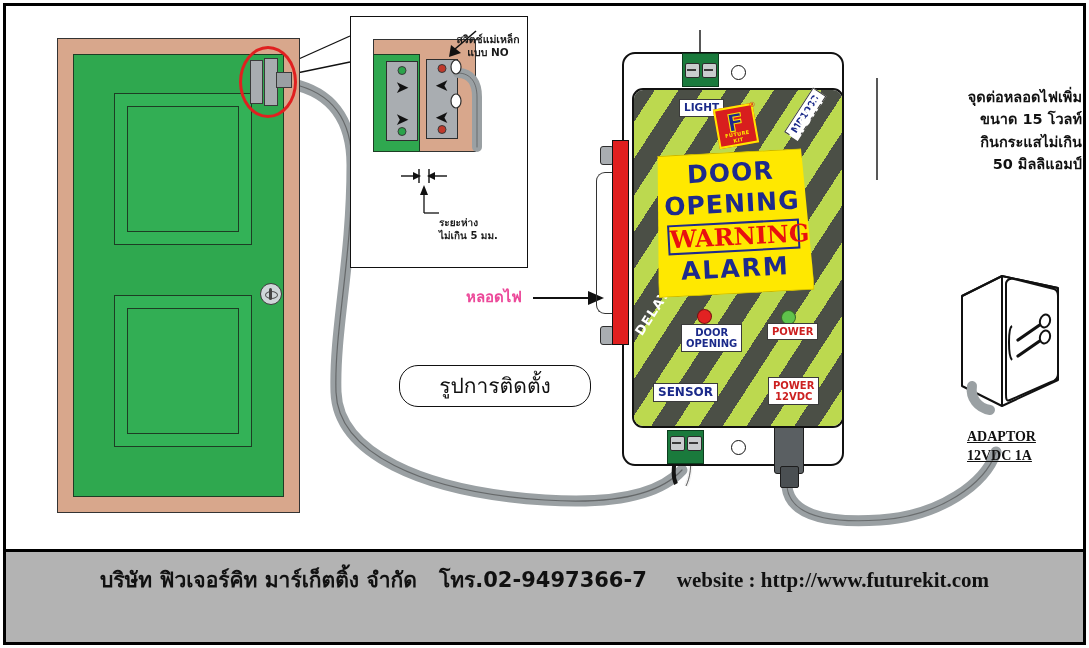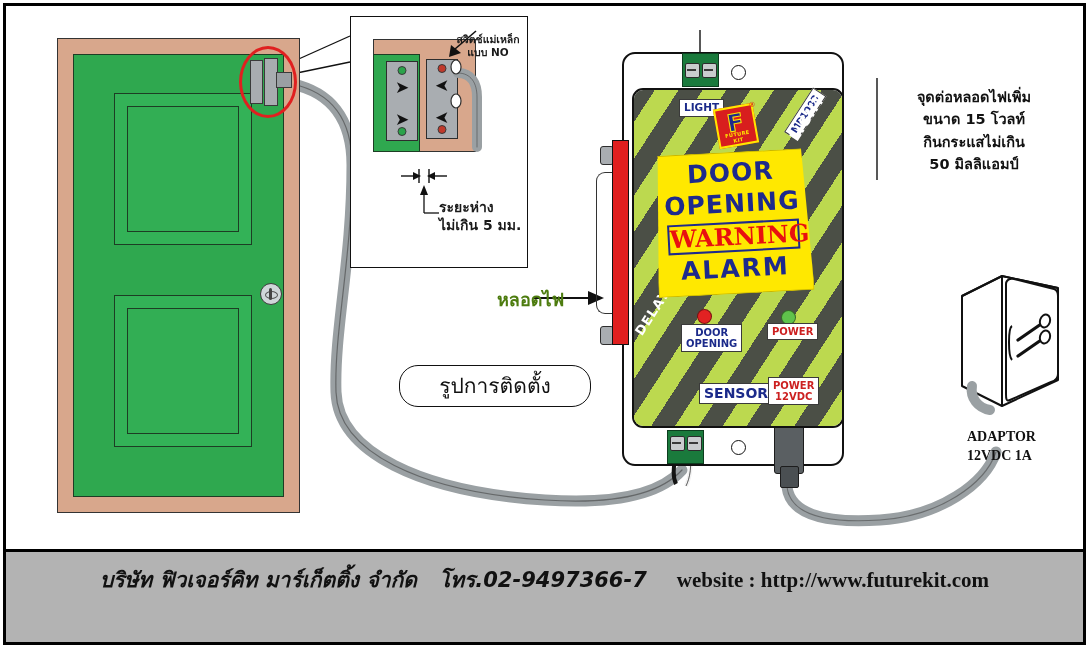--- a/index.html
+++ b/index.html
@@ -44,28 +44,28 @@
   .d-sensor{position:absolute;width:32px;height:80px;background:#a9adb1;border:1.6px solid #2d2d2d;box-sizing:border-box;}
   .d-sensor.left{left:35px;top:44px;}
   .d-sensor.right{left:75px;top:42px;}
   .d-screw{position:absolute;left:50%;transform:translateX(-50%);width:7px;height:7px;border-radius:50%;border:1.2px solid #3a3a3a;}
   .d-screw.t{top:4px;} .d-screw.b{bottom:4px;}
   .d-screw.g{background:#2aa34a;} .d-screw.r{background:#c0392b;}
   .d-arrow{position:absolute;left:50%;transform:translateX(-50%);font-size:17px;line-height:1;color:#111;font-family:"DejaVu Sans",sans-serif;}
   .d-arrow.a1{top:17px;} .d-arrow.a2{top:49px;}
   .d-note{position:absolute;text-align:center;font-family:"DejaVu Sans",sans-serif;font-weight:bold;color:#1a1a1a;line-height:1.25;}
   .d-note.sw{left:96px;top:16px;width:82px;font-size:10.5px;}
-  .d-note.gap{left:88px;top:182px;width:84px;font-size:14px;text-align:left;}
+  .d-note.gap{left:88px;top:200px;width:84px;font-size:10px;text-align:left;}
   .d-title{position:absolute;left:22px;top:222px;width:134px;height:24px;border:1.4px solid #111;border-radius:11px;text-align:center;line-height:24px;font-family:"DejaVu Sans",sans-serif;font-size:13px;color:#111;background:#fff;}
 
   
   .install-caption{position:absolute;left:399px;top:365px;width:190px;height:40px;border:1.7px solid #111;border-radius:19px;background:#fff;text-align:center;line-height:40px;font-family:"DejaVu Sans",sans-serif;font-size:21px;color:#111;}
 
   
-  .lamp-label{position:absolute;left:466px;top:285px;font-family:"DejaVu Sans",sans-serif;font-size:18px;font-weight:bold;color:#4d7c0f;margin-left:31px;}
+  .lamp-label{position:absolute;left:466px;top:285px;font-family:"DejaVu Sans",sans-serif;font-size:15px;font-weight:bold;color:#ec4899;}
 
   
   .dev-back{position:absolute;left:622px;top:52px;width:222px;height:414px;background:#fff;border:2px solid #111;border-radius:13px;box-sizing:border-box;}
   .dev-front{position:absolute;left:632px;top:88px;width:212px;height:340px;background:#fff;border:2px solid #111;border-radius:11px;box-sizing:border-box;overflow:hidden;}
   .stripes{position:absolute;left:0;top:0;right:0;bottom:0;
     background:repeating-linear-gradient(-57deg,#bcd94f 0px,#bcd94f 20px,#4b4f46 20px,#4b4f46 40px);}
   .screwhole{position:absolute;width:13px;height:13px;border-radius:50%;border:1.6px solid #111;background:#fff;}
   .term-green{position:absolute;background:#1a7a3c;border:1.5px solid #0c3d1e;box-sizing:border-box;}
   .term-screw{position:absolute;width:13px;height:13px;background:#c9ccce;border:1.3px solid #2b2b2b;border-radius:2px;}
   .term-screw:after{content:"";position:absolute;left:1px;top:5px;width:9px;height:2px;background:#3a3a3a;}
@@ -99,24 +99,24 @@
   .st-warn{width:100%;text-align:center;line-height:26px;font-family:"DejaVu Serif",serif;font-weight:bold;font-size:24px;color:#e81010;letter-spacing:0px;}
   .st-alarm{top:101px;font-size:25px;letter-spacing:2px;}
 
   
   .logo{position:absolute;left:716px;top:106px;width:40px;height:40px;background:#d81e1e;border:2.5px solid #ffe800;transform:rotate(-10deg);box-sizing:border-box;}
   .logo-f{position:absolute;left:0;right:0;top:1px;text-align:center;font-family:"DejaVu Sans",sans-serif;font-weight:bold;font-size:24px;color:#1e2a8c;-webkit-text-stroke:1px #ffe800;}
   .logo-sub{position:absolute;left:0;right:0;bottom:1px;text-align:center;font-family:"DejaVu Sans",sans-serif;font-weight:bold;font-size:5px;color:#ffe800;letter-spacing:.4px;}
   .logo-r{position:absolute;right:-5px;top:-4px;font-size:7px;color:#d81e1e;font-family:"DejaVu Sans",sans-serif;}
 
   
-  .note-right{position:absolute;left:866px;top:86px;width:216px;text-align:center;font-family:"DejaVu Sans",sans-serif;font-size:14.5px;font-weight:bold;color:#111;line-height:1.55;}
-  .adaptor-label{position:absolute;left:967px;top:428px;font-family:"Liberation Serif",serif;font-weight:bold;font-size:14px;color:#111;line-height:1.35;}
-
-  .th{font-family:"DejaVu Sans",sans-serif;font-style:italic;}
+  .note-right{position:absolute;left:866px;top:86px;width:216px;text-align:right;font-family:"DejaVu Sans",sans-serif;font-size:14.5px;font-weight:bold;color:#111;line-height:1.55;}
+  .adaptor-label{position:absolute;left:967px;top:428px;font-family:"Liberation Serif",serif;font-weight:bold;font-size:14px;color:#111;line-height:1.35;text-decoration:underline;}
+
+  .th{font-family:"DejaVu Sans",sans-serif;}
 </style>
 </head>
 <body>
 
 <div id="page">
 
   <div class="outer-border"></div>
 
   <svg class="cable" viewBox="0 0 1089 648">
 
@@ -245,21 +245,21 @@
   <div class="rot-text rot-delay">DELAY TIME</div>
 
   <div class="led red" style="left:697px;top:309px;"></div>
   <div class="led green" style="left:781px;top:310px;"></div>
 
   <div class="lbl blue" style="left:681px;top:324px;font-size:10px;">
     <span>DOOR</span><br>
     <span>OPENING</span>
   </div>
   <div class="lbl red" style="left:767px;top:323px;font-size:10px;">POWER</div>
-  <div class="lbl blue" style="left:699px;top:383px;font-size:14px;">SENSOR</div>
+  <div class="lbl blue" style="left:653px;top:383px;font-size:12px;">SENSOR</div>
   <div class="lbl red" style="left:768px;top:377px;font-size:10px;">
     <span>POWER</span><br>
     <span>12VDC</span>
   </div>
 
   <div class="sticker">
     <div class="st-line st-door">DOOR</div>
     <div class="st-line st-open">OPENING</div>
     <div class="st-warnbox">
       <div class="st-warn">WARNING</div>

